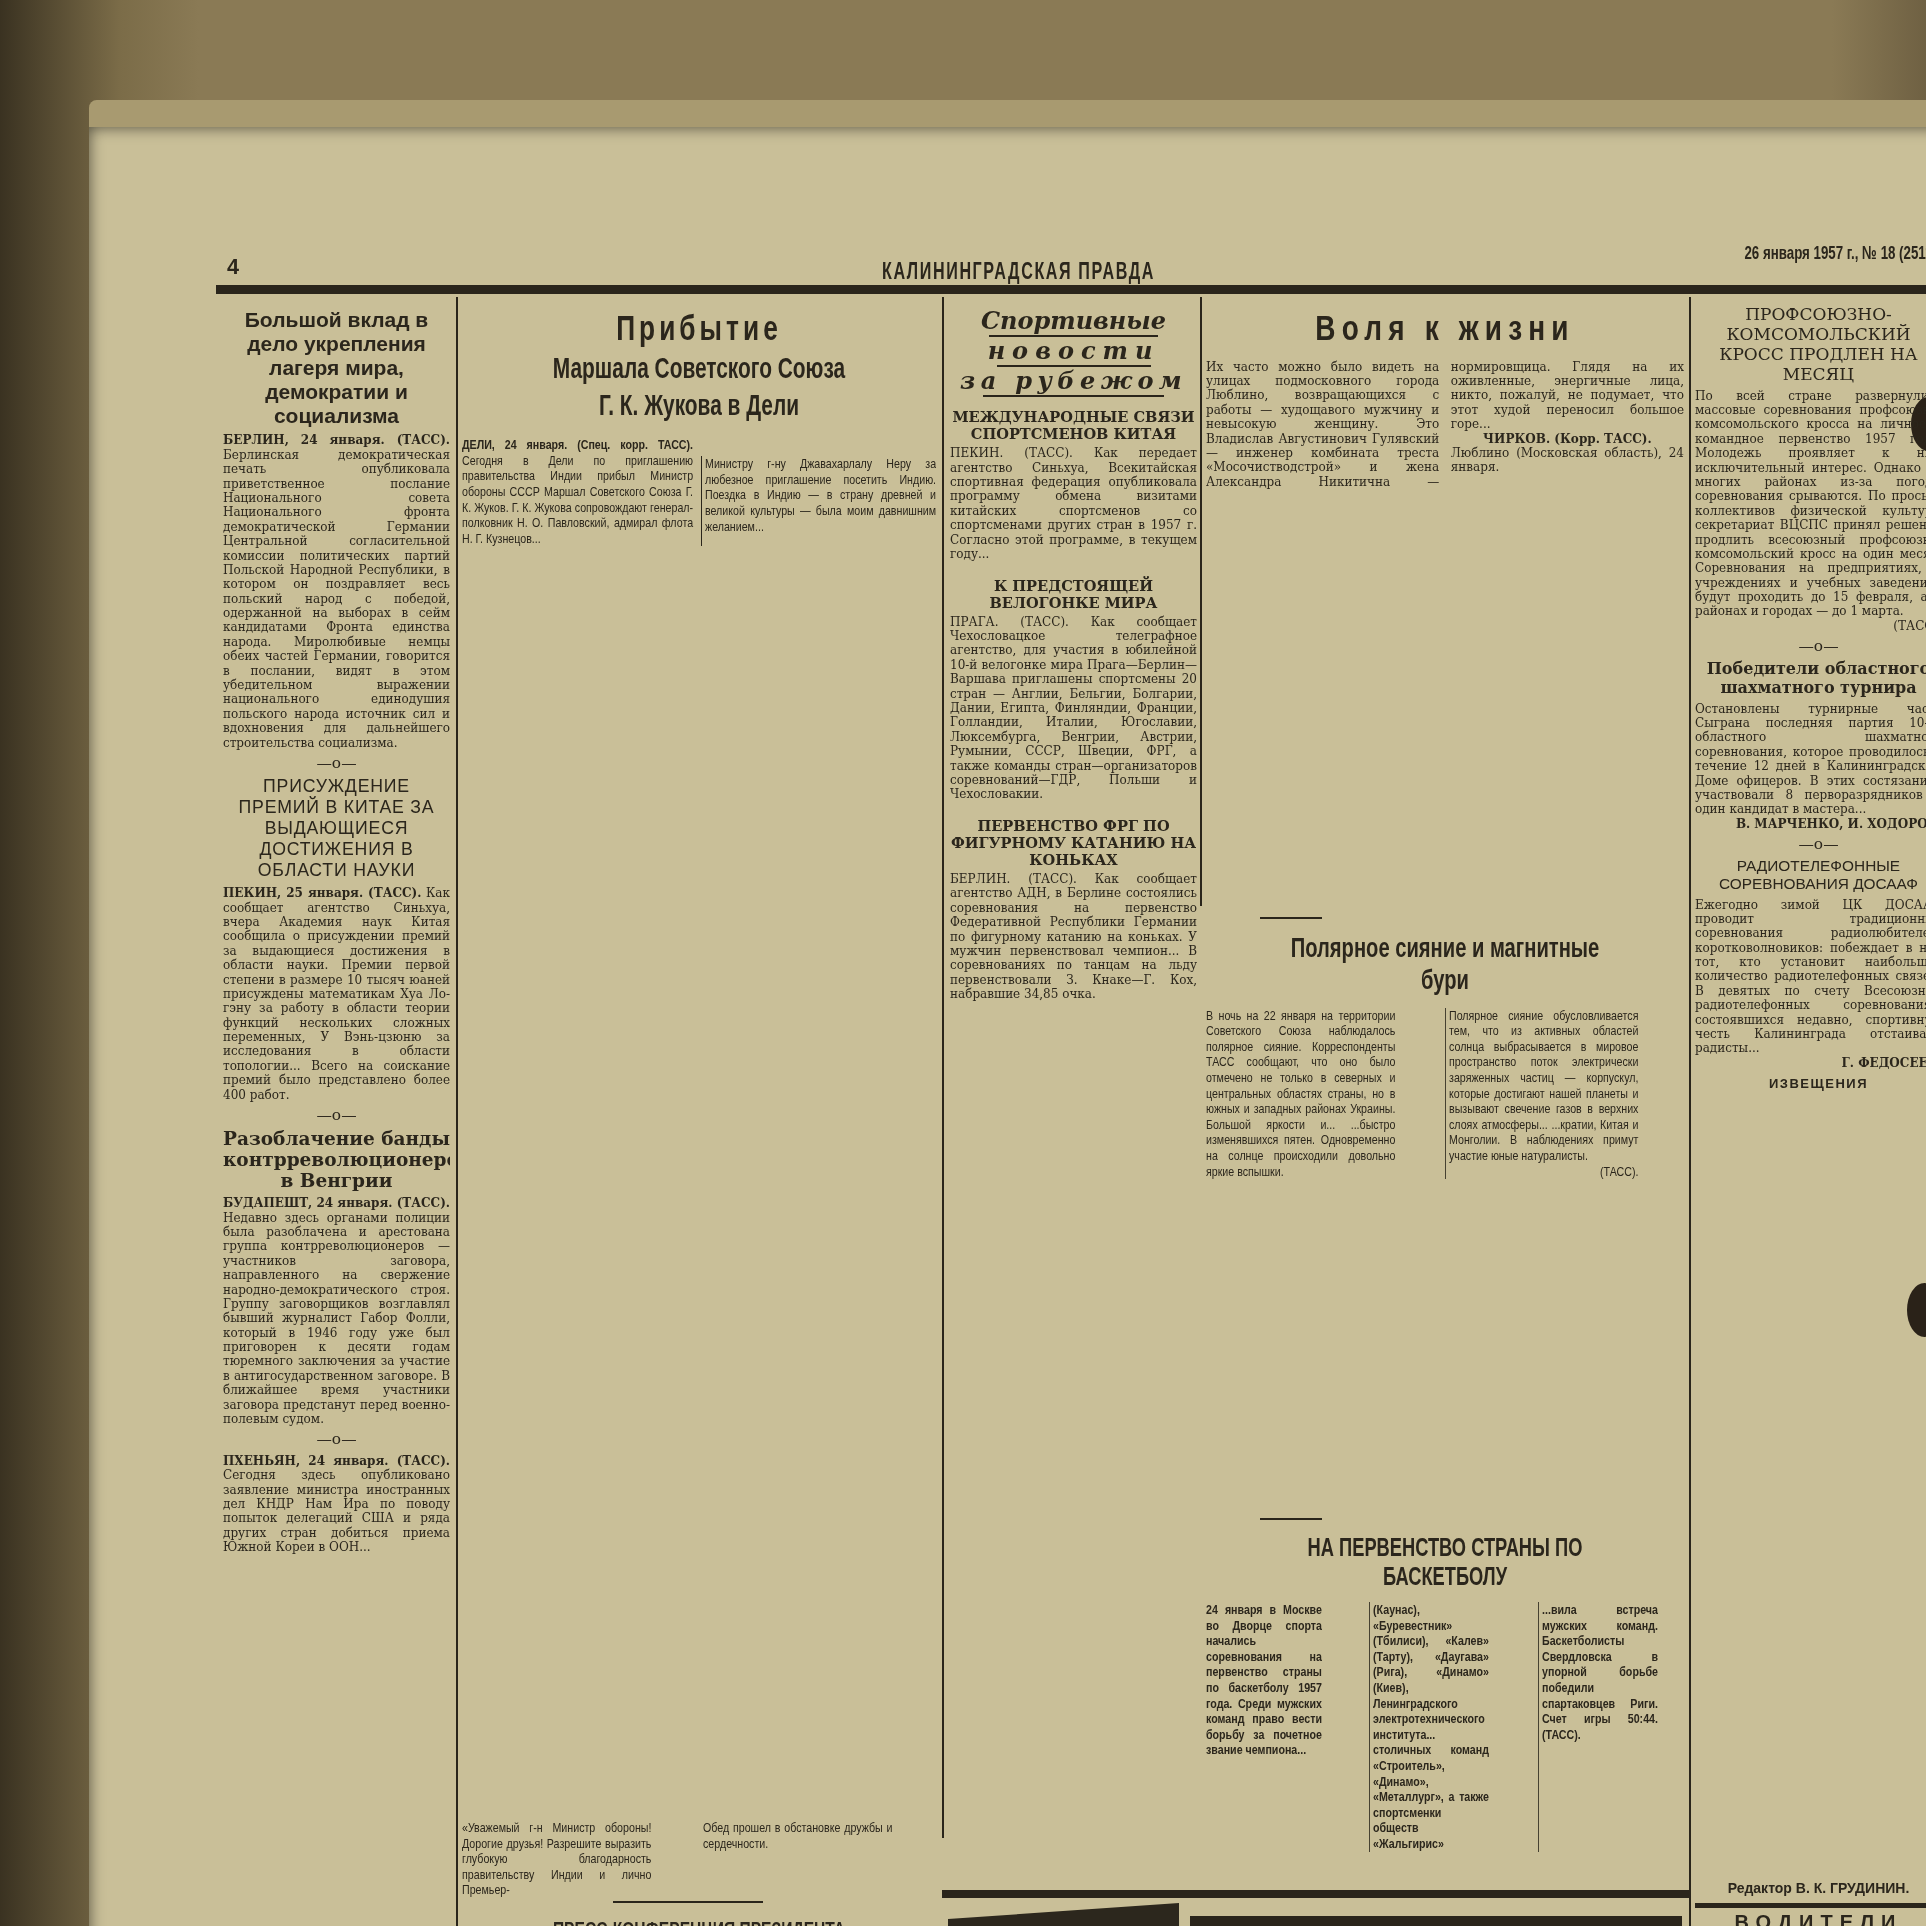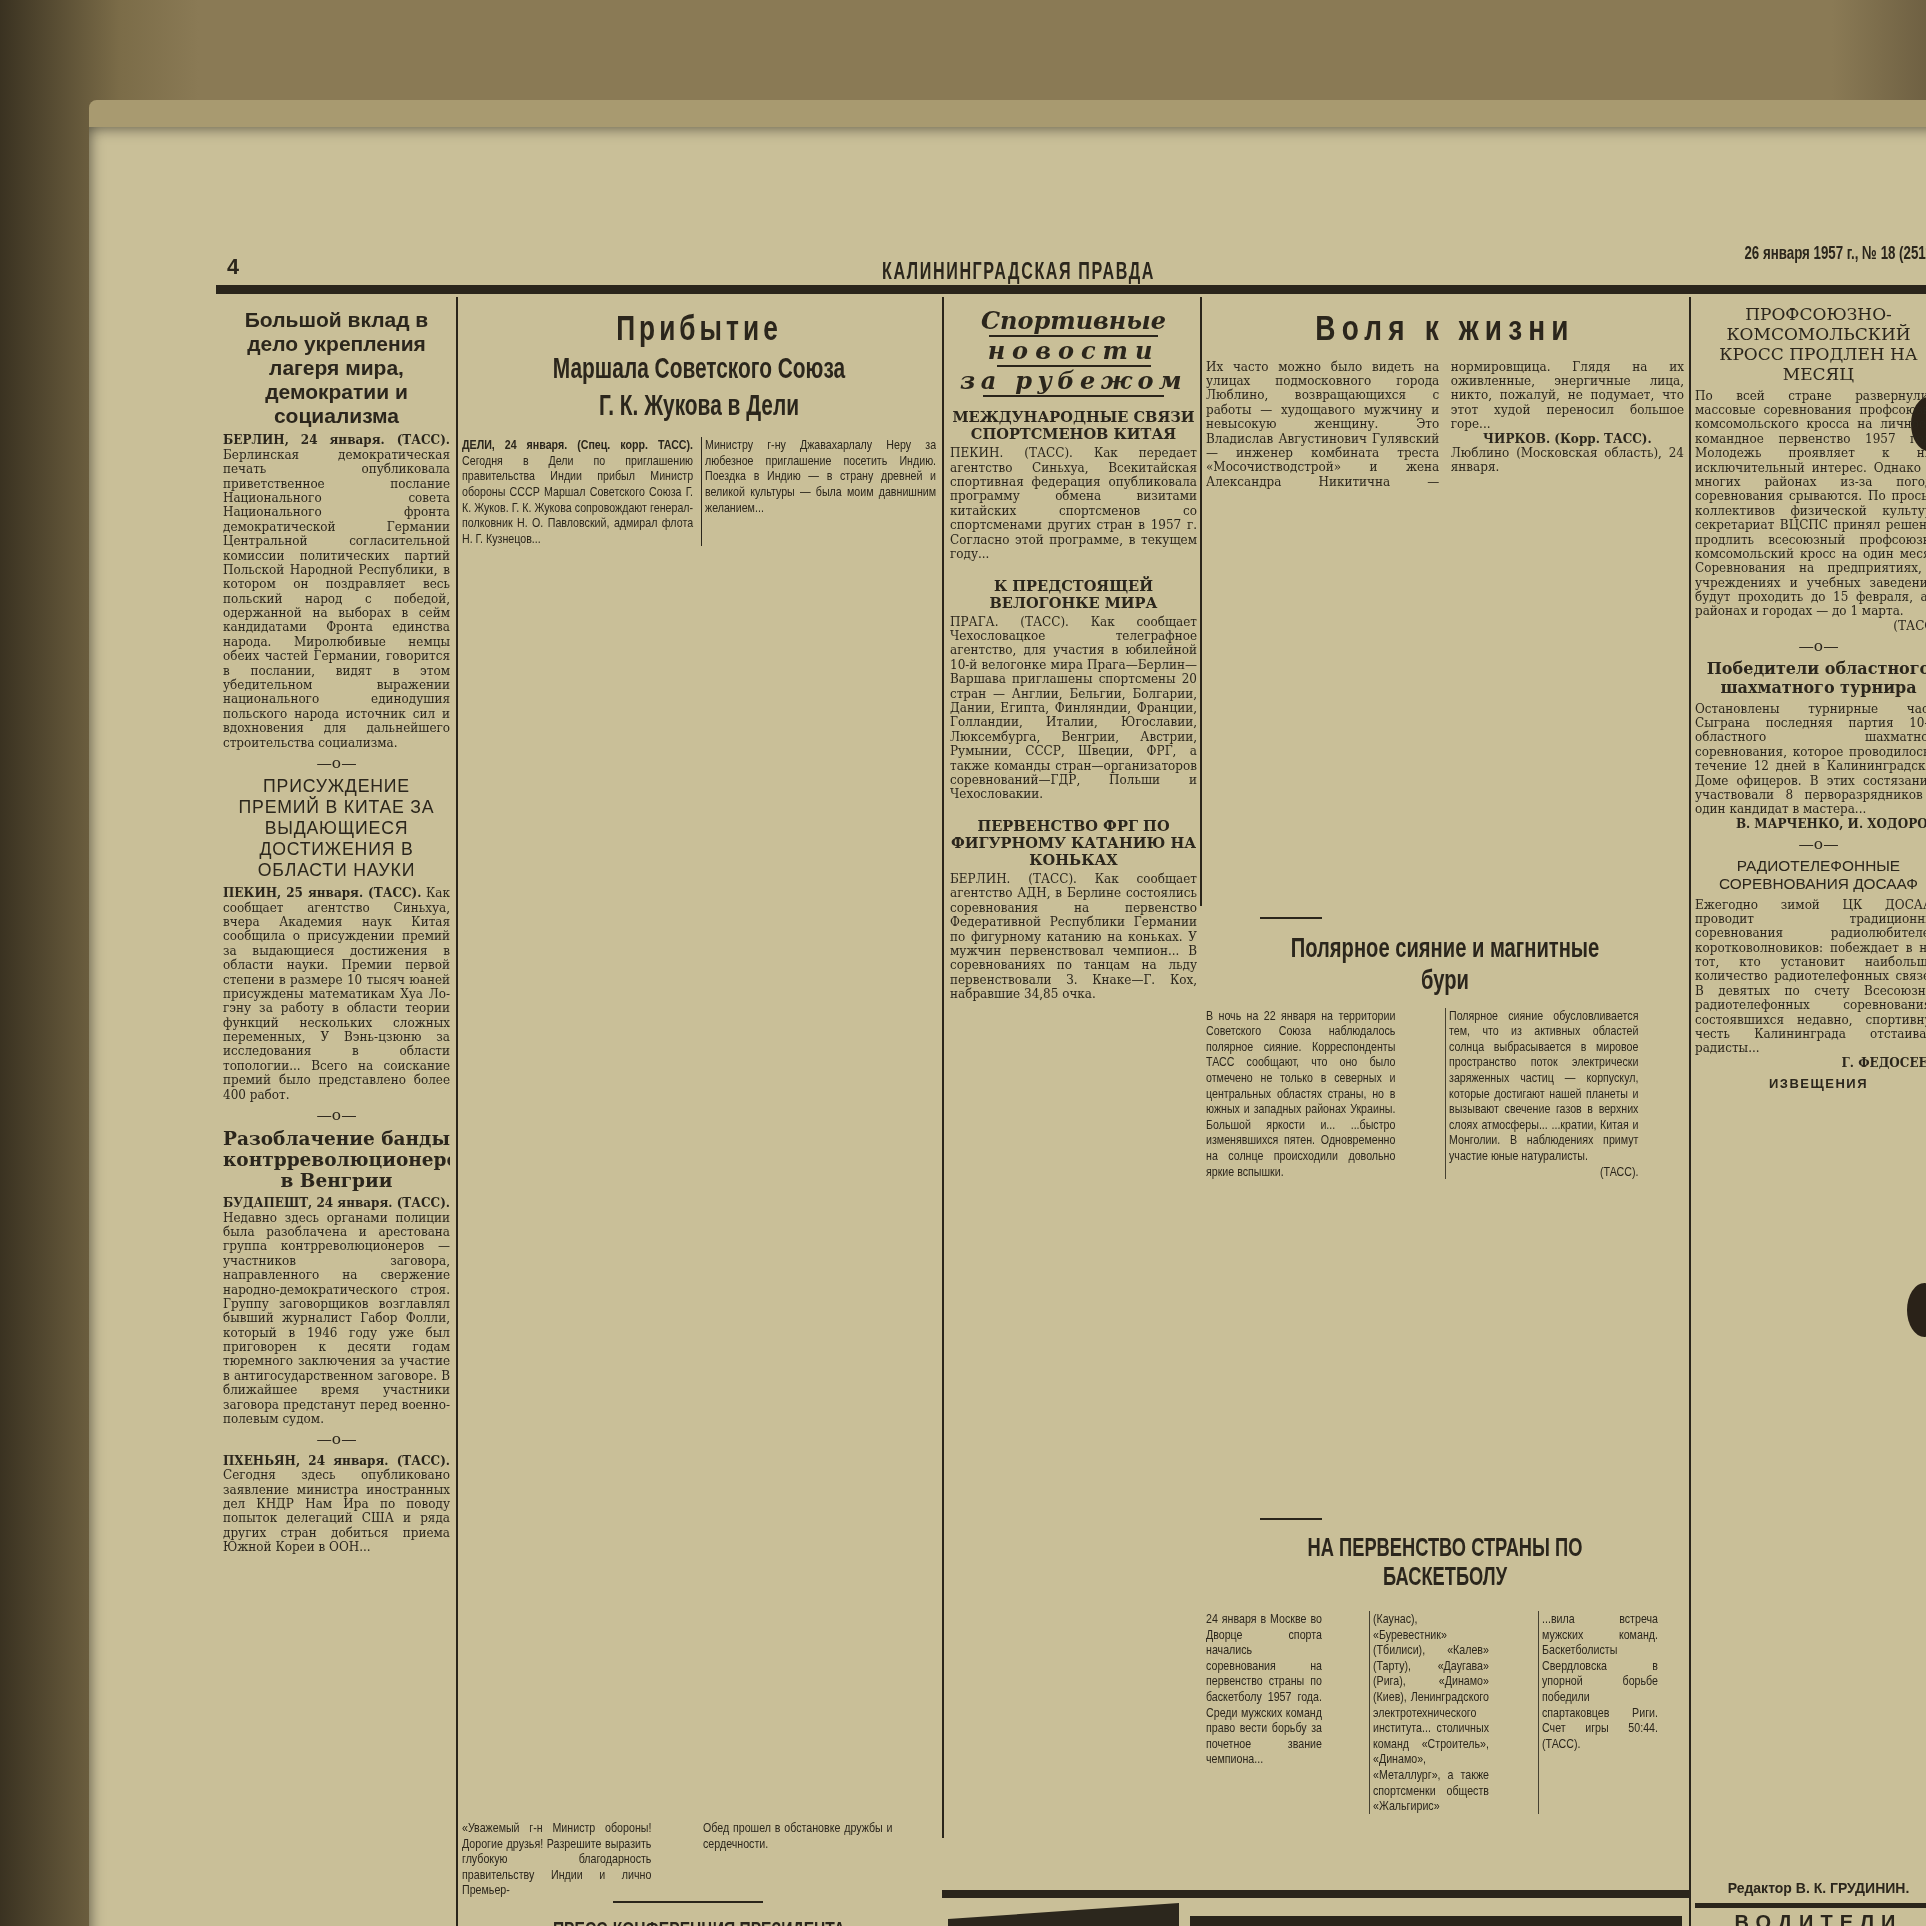--- a/index.html
+++ b/index.html
@@ -76,21 +76,21 @@
   <div class="hl" style="font:bold 35px 'Liberation Sans',sans-serif;transform:scaleX(.75);letter-spacing:5.4px;">Прибытие</div>
   <div class="hl" style="font:bold 29px 'Liberation Sans',sans-serif;transform:scaleX(.72);margin-top:3.9px;">Маршала Советского Союза</div>
   <div class="hl" style="font:bold 29px 'Liberation Sans',sans-serif;transform:scaleX(.72);margin-top:3.9px;">Г. К. Жукова в Дели</div>
   <div style="display:flex;gap:7.7px;margin-top:15.4px;">
     <div style="width:231px;">
       <div class="body cond">
         <b>ДЕЛИ, 24 января. (Спец. корр. ТАСС).</b>
         <span>Сегодня в Дели по приглашению правительства Индии прибыл Министр обороны СССР Маршал Советского Союза Г. К. Жуков. Г. К. Жукова сопровождают генерал-полковник Н. О. Павловский, адмирал флота Н. Г. Кузнецов...</span>
       </div>
     </div>
-    <div style="width:231px;border-left:1.2px solid #2a251b;padding-left:3px;">
+    <div style="width:231px;border-left:1.2px solid #2a251b;padding-left:3px;margin-top:19px;">
       <div class="body cond">Министру г-ну Джавахарлалу Неру за любезное приглашение посетить Индию. Поездка в Индию — в страну древней и великой культуры — была моим давнишним желанием...</div>
     </div>
   </div>
 </div>
 <div class="col" style="left:462px;top:1820px;width:474px;height:77px;display:flex;gap:10px;">
   <div class="body cond" style="width:231px;">«Уважемый г-н Министр обороны! Дорогие друзья! Разрешите выразить глубокую благодарность правительству Индии и лично Премьер-</div>
   <div class="body cond" style="width:231px;">Обед прошел в обстановке дружбы и сердечности.</div>
 </div>
 <div class="hline" style="left:613px;top:1901px;width:150px;"></div>
 
@@ -147,21 +147,21 @@
       <span>Полярное сияние обусловливается тем, что из активных областей солнца выбрасывается в мировое пространство поток электрически заряженных частиц — корпускул, которые достигают нашей планеты и вызывают свечение газов в верхних слоях атмосферы...</span>
       <span>...кратии, Китая и Монголии. В наблюдениях примут участие юные натуралисты.</span>
       <div style="text-align:right;">(ТАСС).</div>
     </div>
   </div>
 </div>
 <div class="hline" style="left:1260px;top:1518px;width:62px;"></div>
 
 <div class="col" style="left:1206px;top:1533px;width:478px;height:339px;">
   <div class="hl" style="font:bold 25.4px 'Liberation Sans',sans-serif;transform:scaleX(.72);">НА ПЕРВЕНСТВО СТРАНЫ ПО БАСКЕТБОЛУ</div>
-  <div style="display:flex;gap:22px;margin-top:20px;">
+  <div style="display:flex;gap:22px;margin-top:11px;font-weight:bold;">
     <div class="body cond" style="width:154px;">24 января в Москве во Дворце спорта начались соревнования на первенство страны по баскетболу 1957 года. Среди мужских команд право вести борьбу за почетное звание чемпиона...</div>
     <div class="body cond" style="width:154px;border-left:1.2px solid #2a251b;padding-left:3.9px;">(Каунас), «Буревестник» (Тбилиси), «Калев» (Тарту), «Даугава» (Рига), «Динамо» (Киев), Ленинградского электротехнического института... столичных команд «Строитель», «Динамо», «Металлург», а также спортсменки обществ «Жальгирис»</div>
     <div class="body cond" style="width:154px;border-left:1.2px solid #2a251b;padding-left:3.9px;">
       <span>...вила встреча мужских команд. Баскетболисты Свердловска в упорной борьбе победили спартаковцев Риги. Счет игры 50:44.</span>
       <span>(ТАСС).</span>
     </div>
   </div>
 </div>
 
 <div class="col" style="left:1695px;top:304px;width:247px;height:1579px;">

